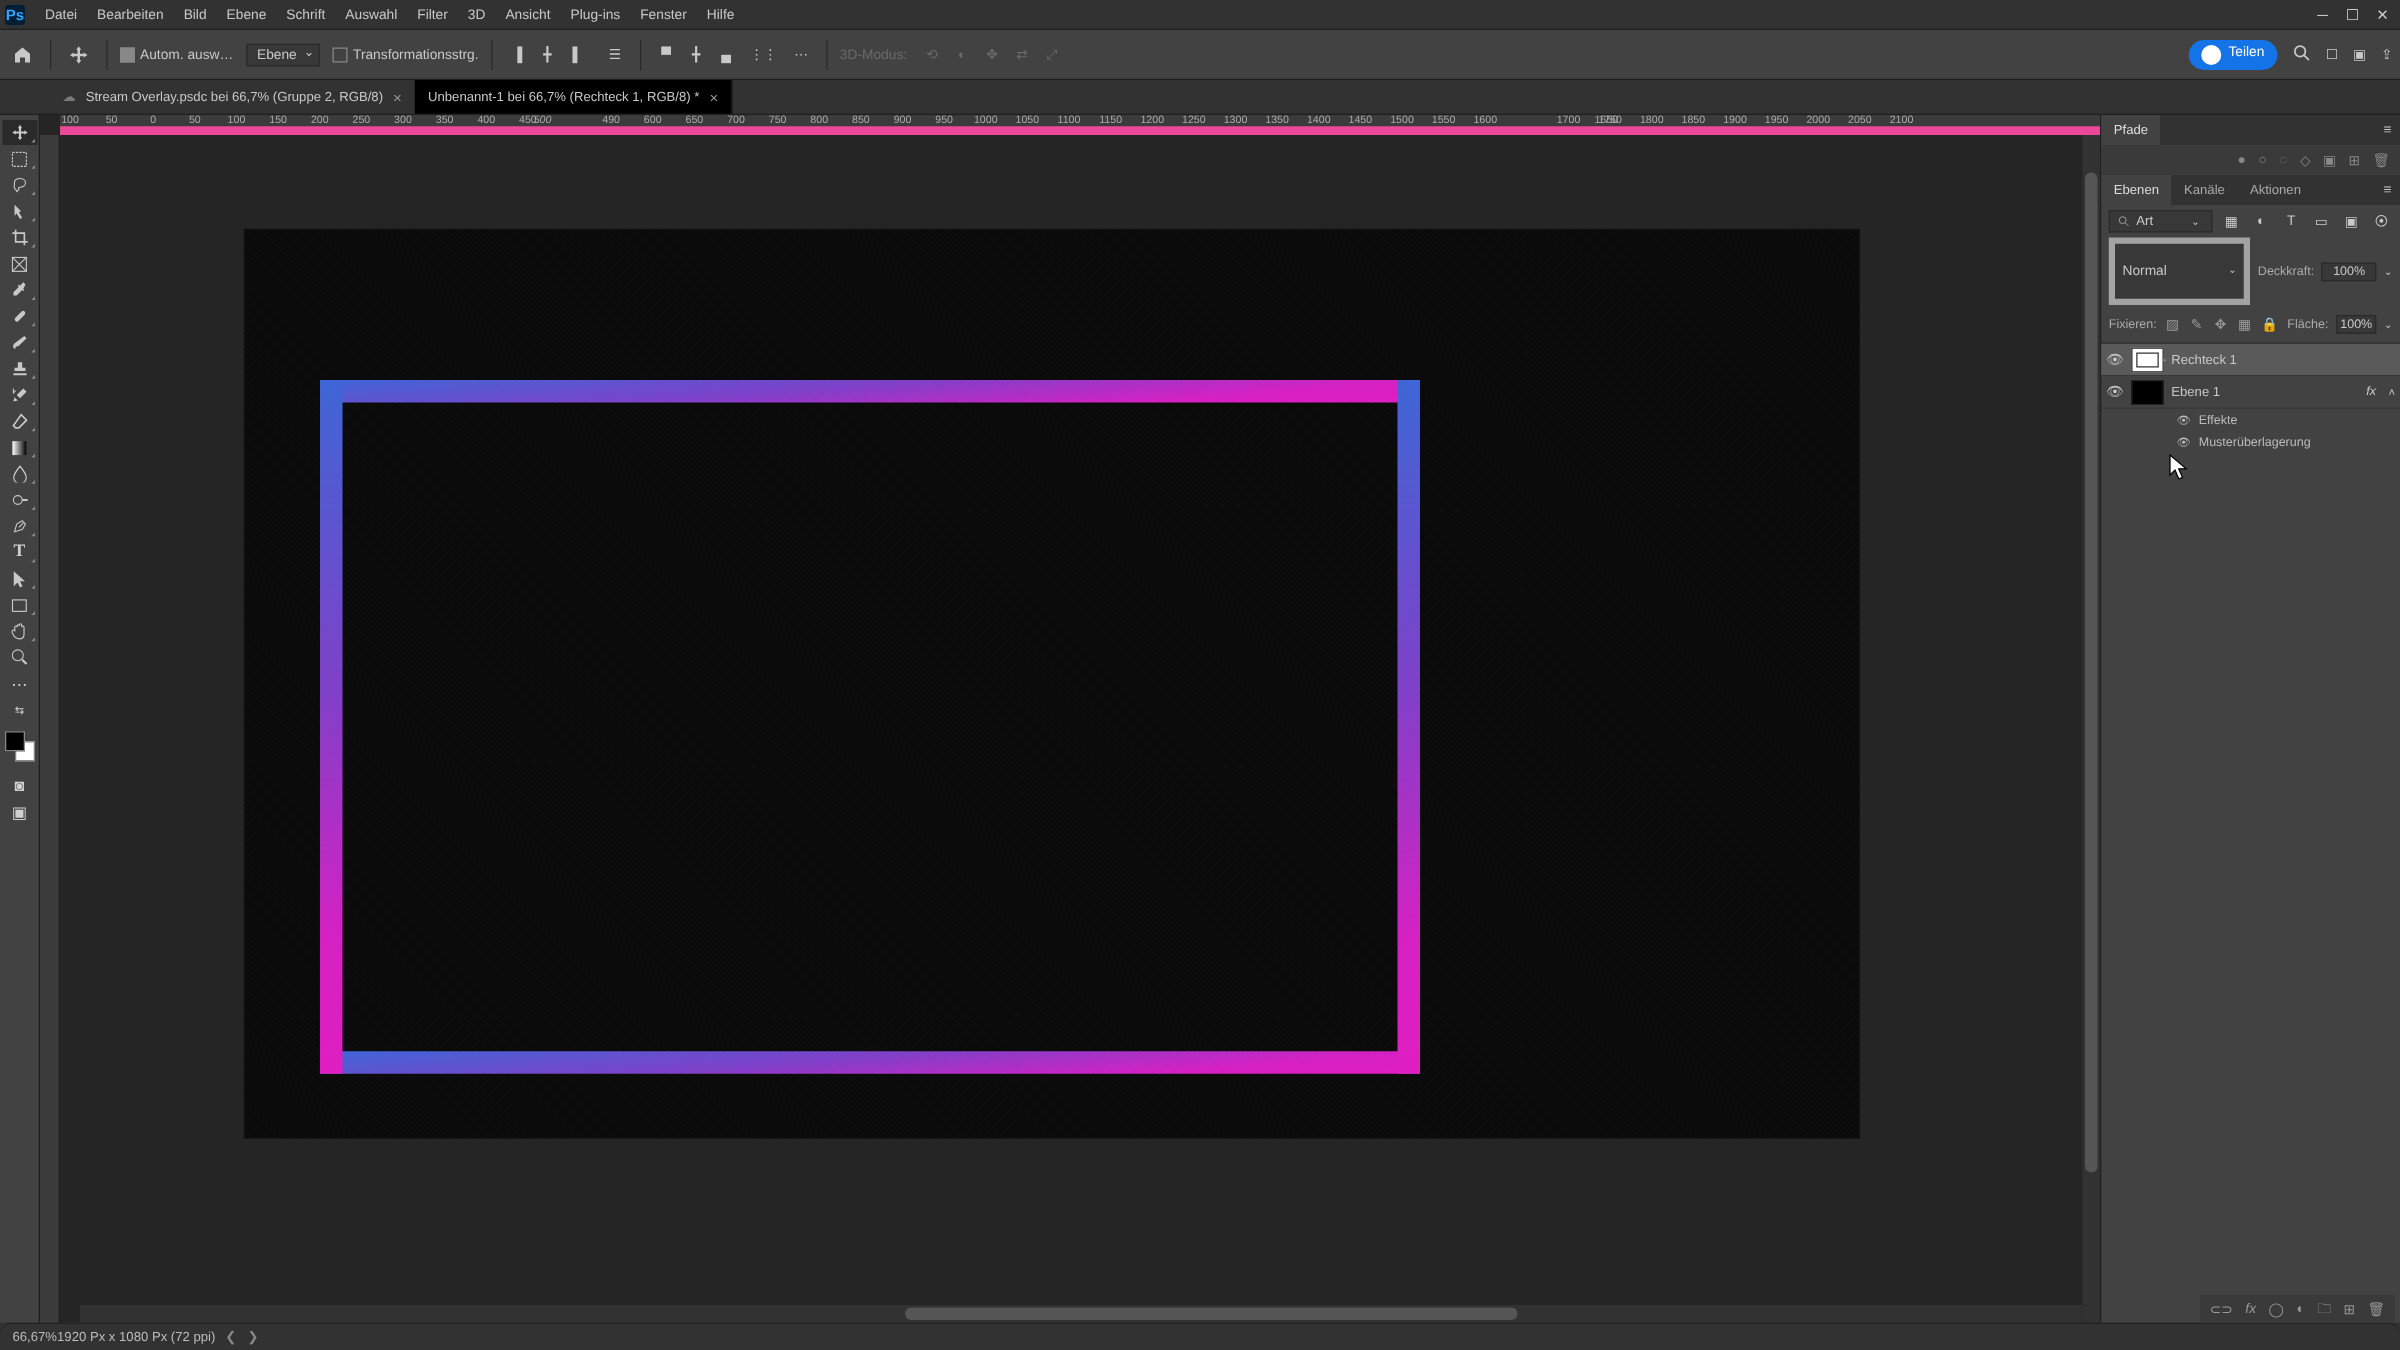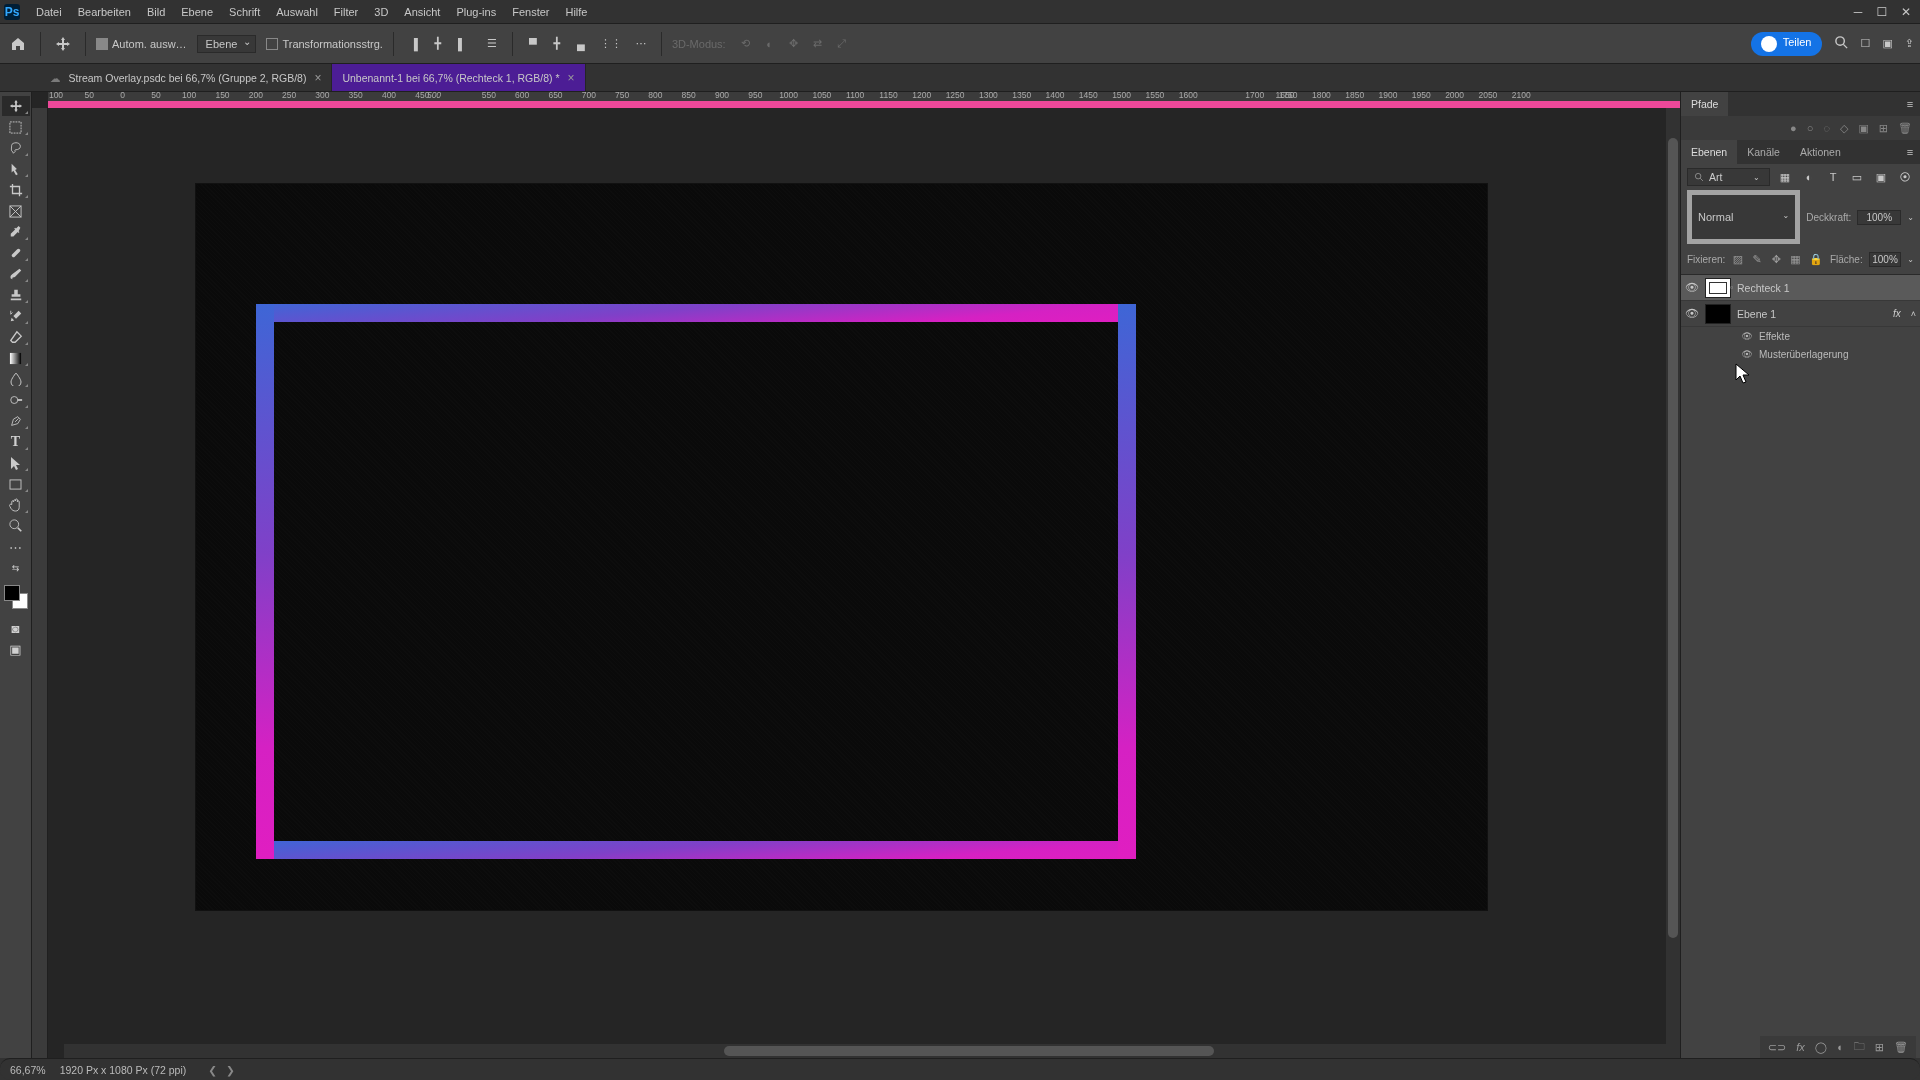--- a/index.html
+++ b/index.html
@@ -24,21 +24,21 @@
 .align-group { display: flex; gap: 4px; }
 .align-btn { width: 20px; height: 20px; display: flex; align-items: center; justify-content: center; }
 .opt-3d { color: #6a6a6a; }
 .opt-right { margin-left: auto; display: flex; align-items: center; gap: 12px; }
 .share-btn { background: #1473e6; color: #fff; padding: 4px 10px; border-radius: 14px; display: flex; align-items: flex-start; gap: 6px; }
 .share-btn .av { width: 16px; height: 16px; background: #fff; border-radius: 50%; }
 
 
 .doctabs { height: 28px; background: #323232; display: flex; align-items: stretch; padding-left: 40px; border-bottom: 1px solid #1f1f1f; }
 .doctab { display: flex; align-items: center; padding: 0 10px; gap: 8px; font-size: 10.5px; border-right: 1px solid #252525; }
-.doctab.active { background: #4c1d95; }
+.doctab.active { background: #000000; }
 .doctab .cloud { color: #7a7a7a; }
 .doctab .close { color: #9a9a9a; font-size: 12px; }
 
 
 .main { display: flex; height: calc(1080px - 24px - 40px - 28px - 22px); }
 
 
 .toolbar { width: 32px; background: #424242; display: flex; flex-direction: column; align-items: center; padding-top: 4px; gap: 1px; border-right: 1px solid #1f1f1f; }
 .tool { width: 28px; height: 20px; display: flex; align-items: center; justify-content: center; font-size: 13px; color: #d0d0d0; position: relative; }
 .tool.sel { background: #2a2a2a; }
@@ -98,21 +98,21 @@
 .layer-eye { width: 14px; text-align: center; font-size: 11px; }
 .layer-thumb { width: 26px; height: 20px; background: #000; border: 1px solid #222; position: relative; }
 .layer-thumb.shape { background: #fff; }
 .layer-thumb.shape::after { content: ""; position: absolute; inset: 3px; border: 1px solid #333; }
 .layer-thumb .link { position: absolute; right: -3px; top: 4px; font-size: 8px; color: #aaa; }
 .layer-name { font-size: 10.5px; }
 .layer-fx { margin-left: auto; font-style: italic; font-size: 10px; color: #ccc; padding-right: 4px; }
 .layer-sub { display: flex; align-items: center; height: 18px; padding-left: 60px; gap: 6px; font-size: 10px; color: #bbb; }
 .layer-sub .eye2 { width: 12px; text-align: center; font-size: 9px; }
 
-.statusbar { height: 22px; background: #323232; display: flex; align-items: center; padding: 0 10px; gap: 14px; font-size: 10.5px; color: #bbb; border-top: 1px solid #1f1f1f; border-radius: 10px; }
+.statusbar { height: 22px; background: #323232; display: flex; align-items: center; padding: 0 10px; gap: 0; font-size: 10.5px; color: #bbb; border-top: 1px solid #1f1f1f; border-radius: 10px; }
 .statusbar .nav { margin-left: 8px; color: #888; letter-spacing: 3px; }
 
 .bottom-icons { position: absolute; right: 4px; bottom: 22px; height: 22px; display: flex; align-items: center; gap: 10px; background: #3a3a3a; padding: 0 8px; font-size: 11px; color: #999; }
 .cursor-img { position: absolute; pointer-events: none; font-size: 16px; color: #fff; text-shadow: 0 0 2px #000; }
 
 svg { fill: #c8c8c8; }
 </style>
 </head>
 <body>
 
@@ -366,21 +366,21 @@
         <span style="left: 107.9px;">50</span>
         <span style="left: 141.2px;">100</span>
         <span style="left: 174.5px;">150</span>
         <span style="left: 207.8px;">200</span>
         <span style="left: 241.1px;">250</span>
         <span style="left: 274.4px;">300</span>
         <span style="left: 307.7px;">350</span>
         <span style="left: 341px;">400</span>
         <span style="left: 374.3px;">450</span>
         <span style="left: 386px; font-style: italic;">500</span>
-        <span style="left: 440.9px;">550</span>
+        <span style="left: 440.9px;">490</span>
         <span style="left: 474.2px;">600</span>
         <span style="left: 507.5px;">650</span>
         <span style="left: 540.8px;">700</span>
         <span style="left: 574.1px;">750</span>
         <span style="left: 607.4px;">800</span>
         <span style="left: 640.7px;">850</span>
         <span style="left: 674px;">900</span>
         <span style="left: 707.3px;">950</span>
         <span style="left: 740.6px;">1000</span>
         <span style="left: 773.9px;">1050</span>

